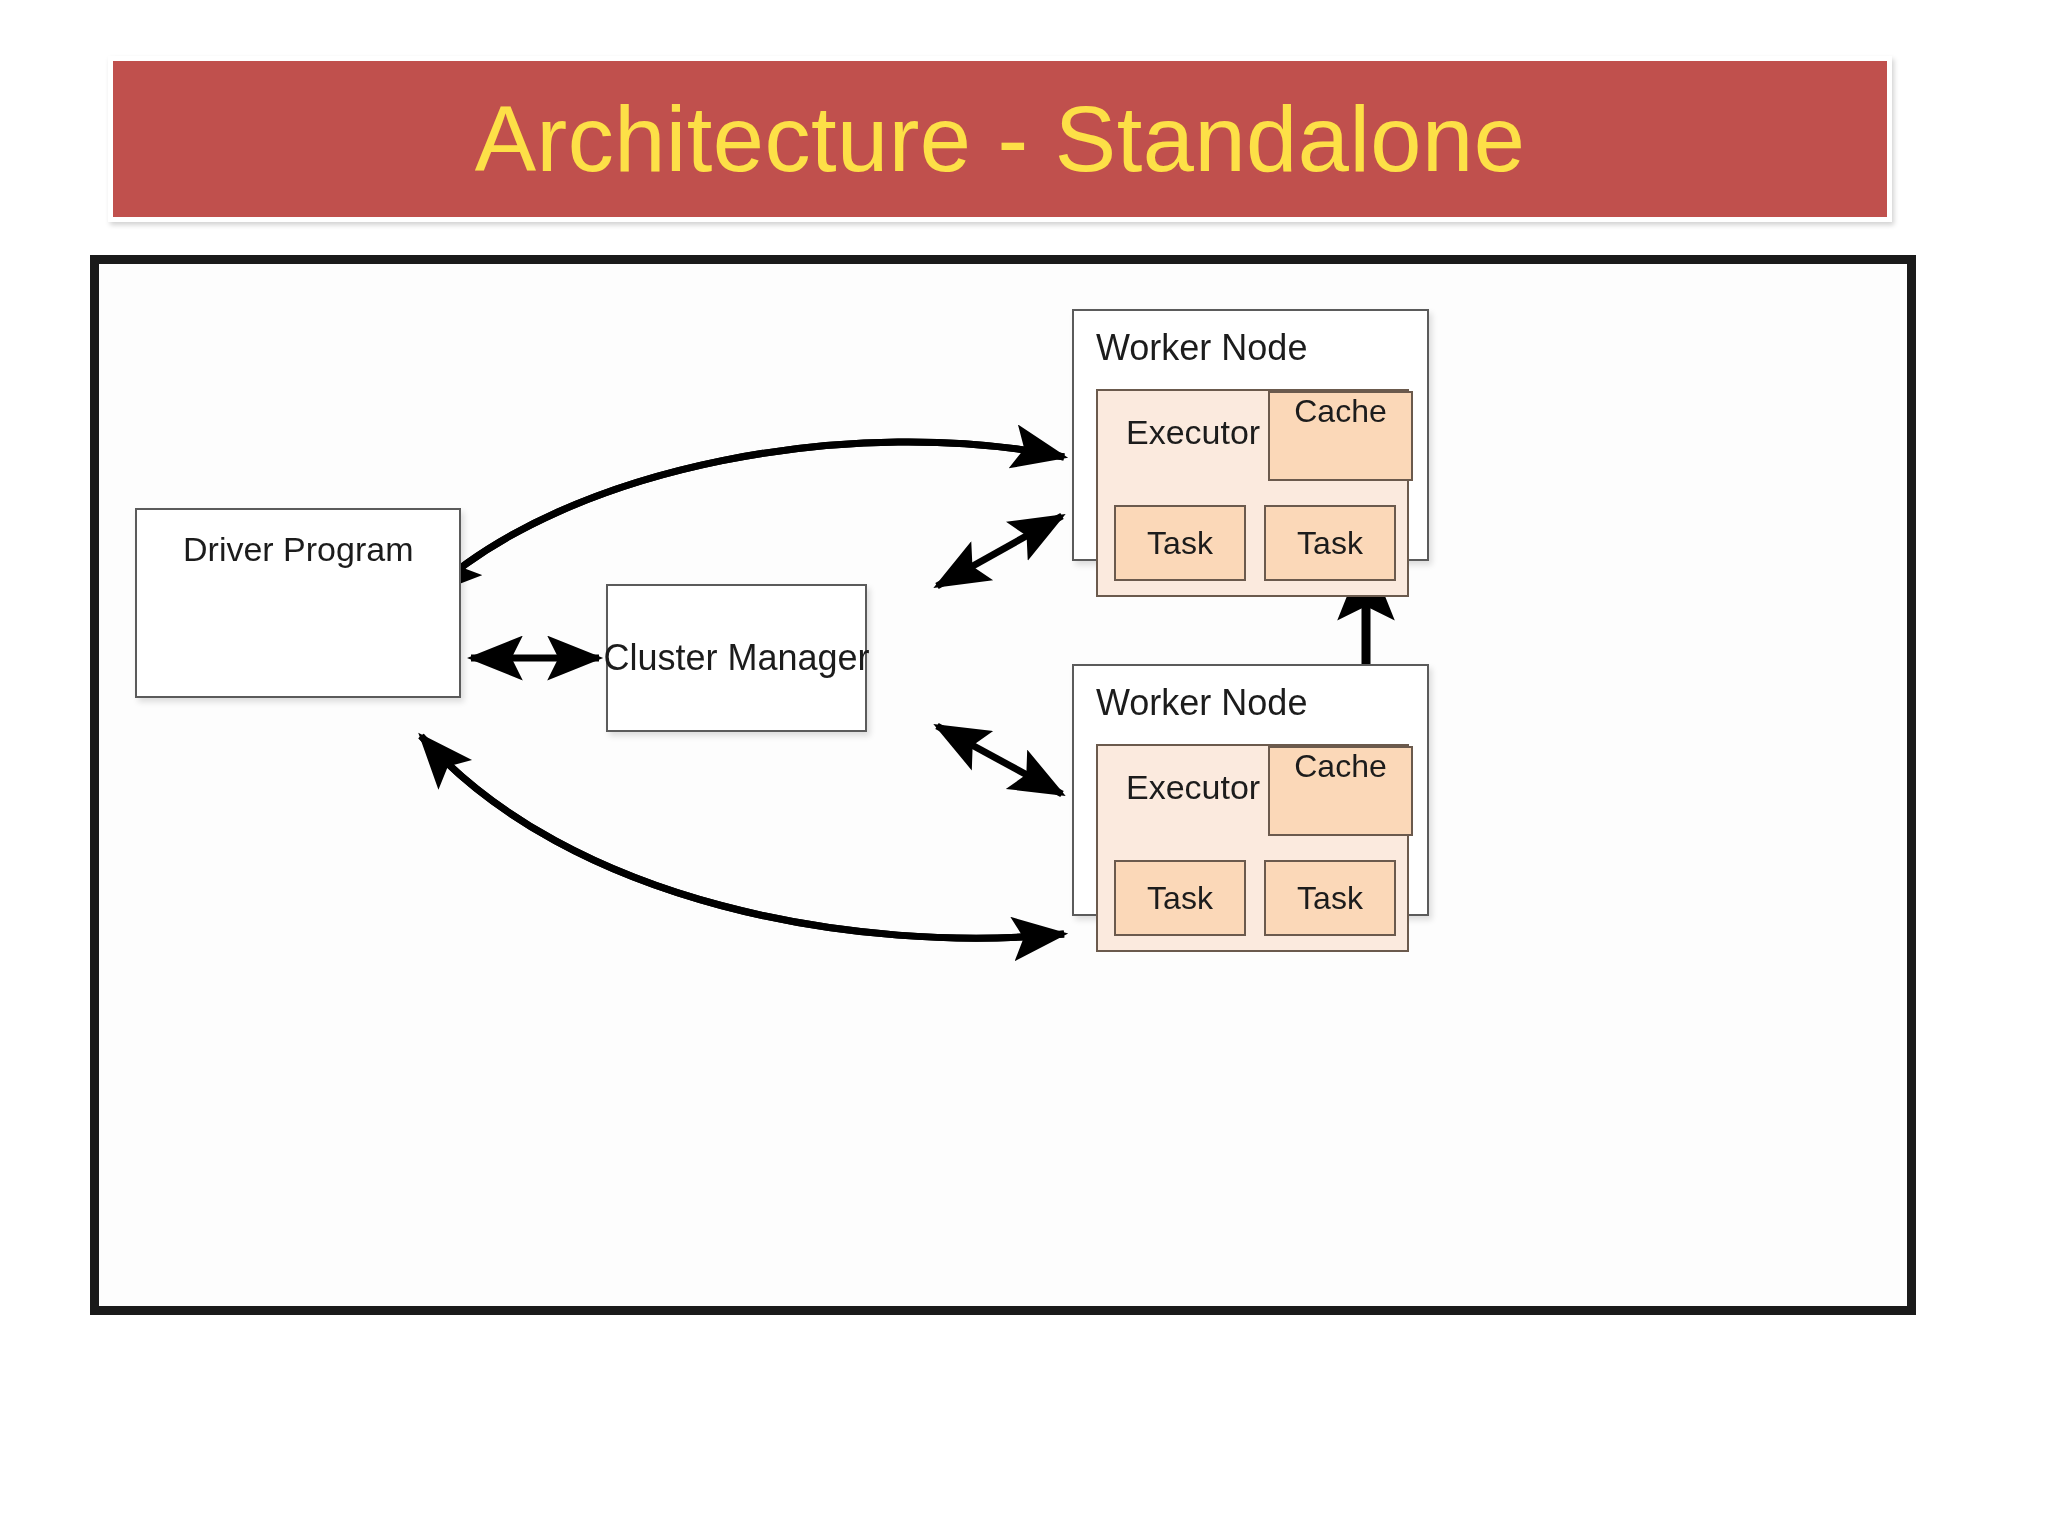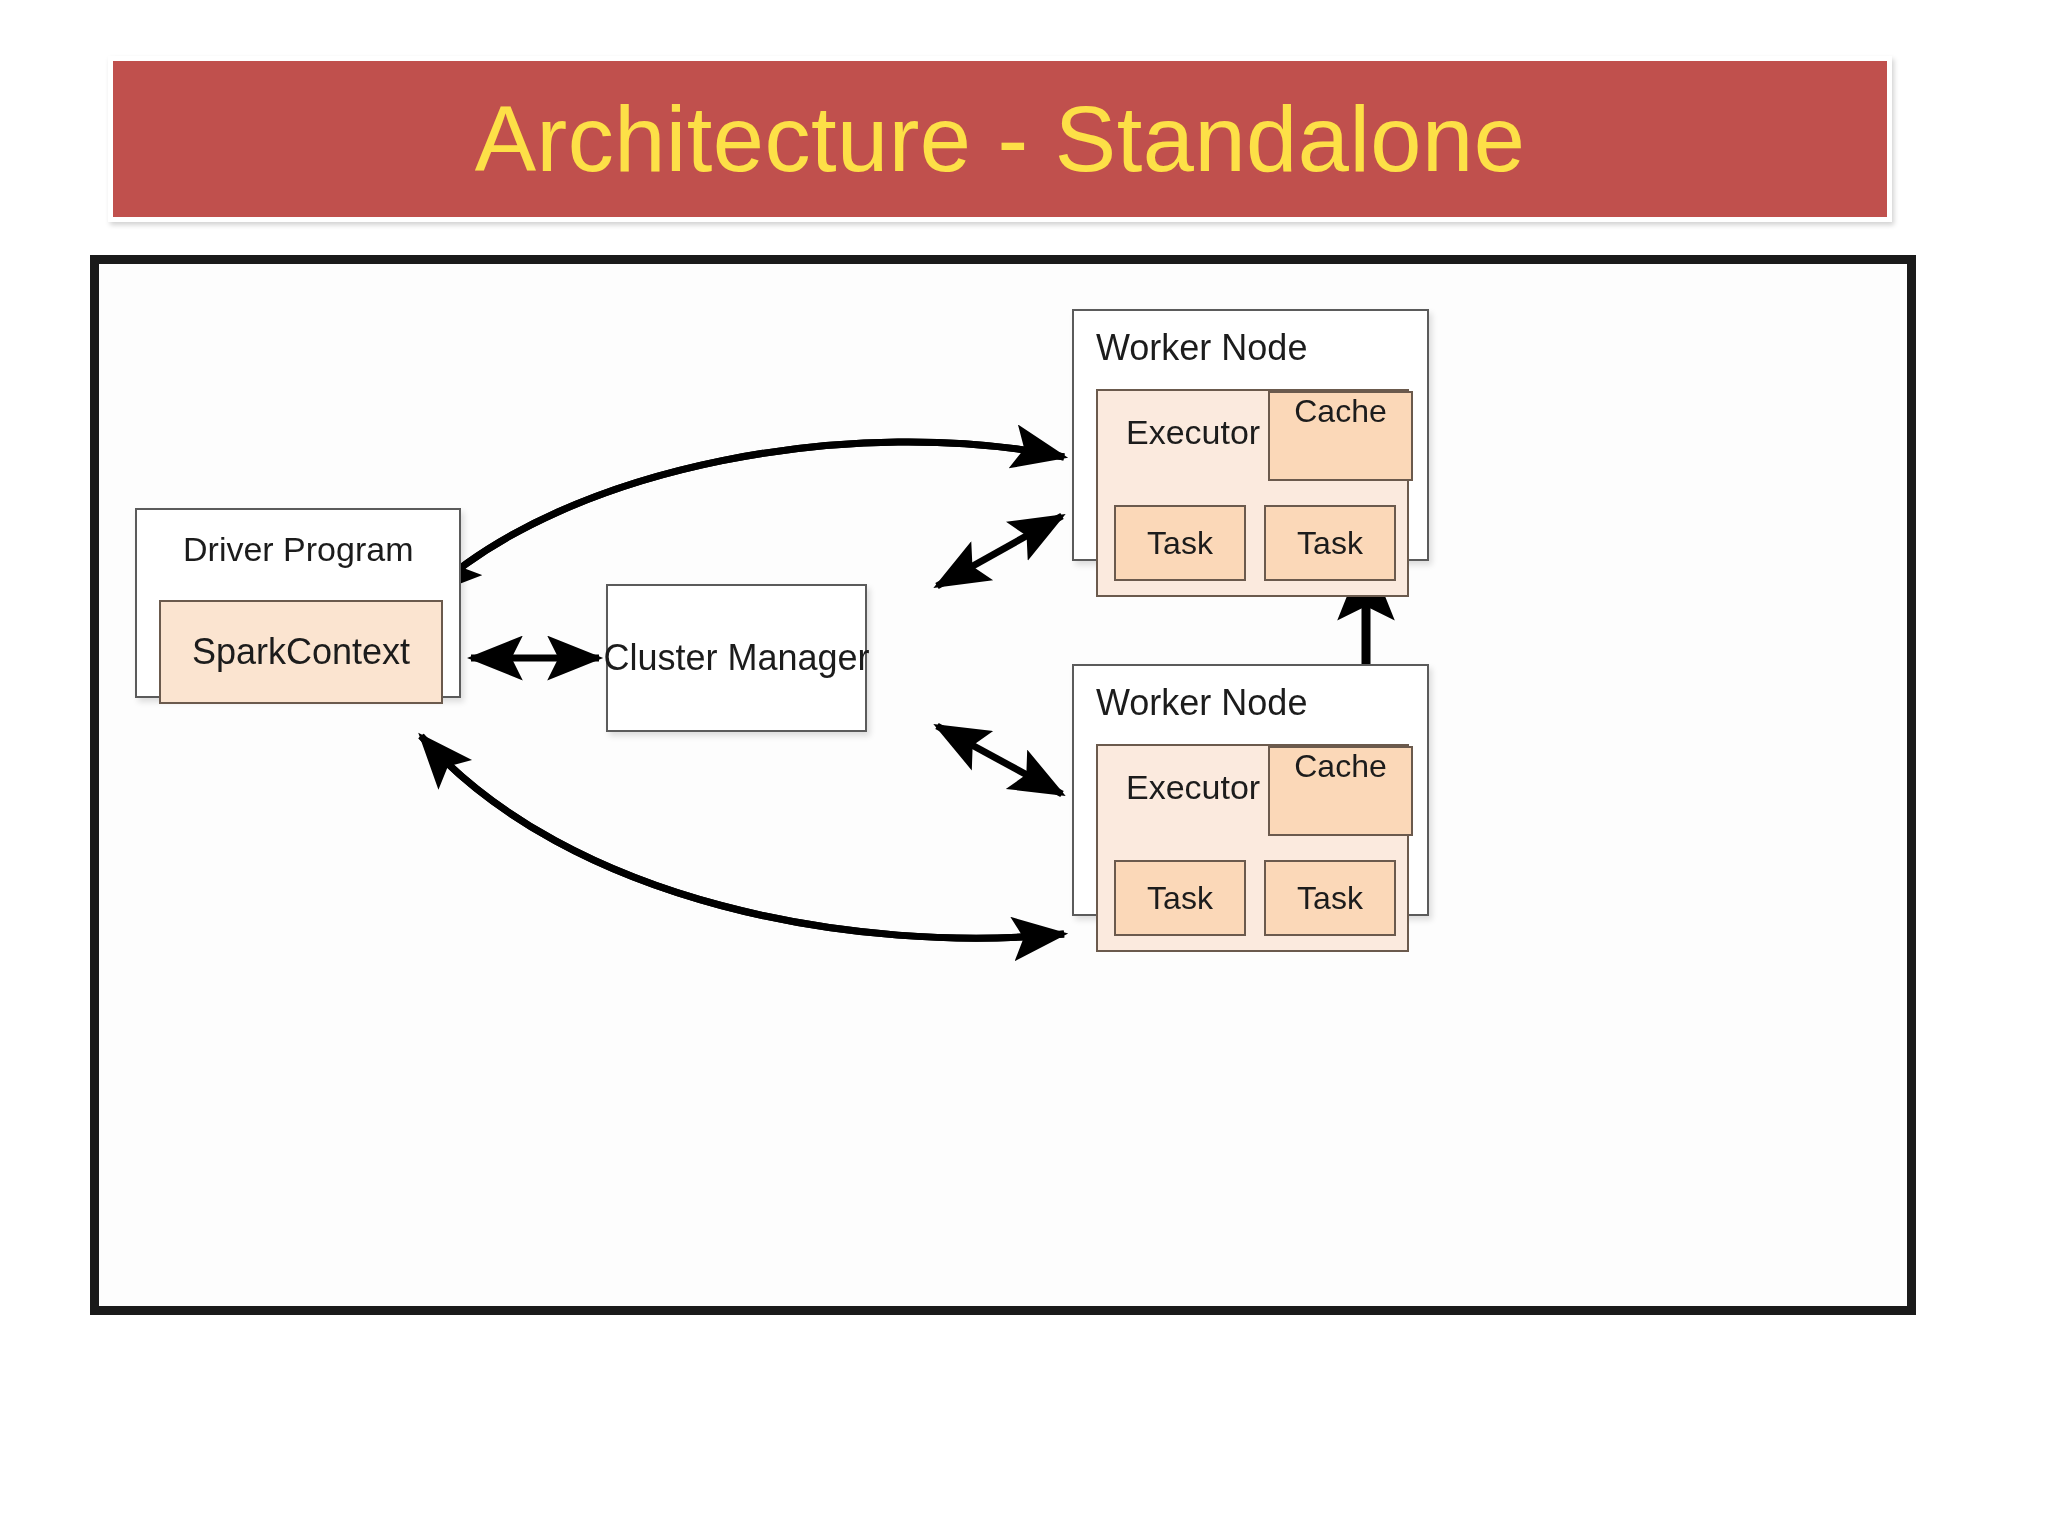--- a/index.html
+++ b/index.html
@@ -245,23 +245,20 @@
 
         <line x1="838" y1="322" x2="963" y2="252" stroke="#000000" stroke-width="7" marker-start="url(#ah-start)" marker-end="url(#ah)"></line>
 
         <line x1="838" y1="462" x2="963" y2="530" stroke="#000000" stroke-width="7" marker-start="url(#ah-start)" marker-end="url(#ah)"></line>
 
         <line x1="1267" y1="290" x2="1267" y2="480" stroke="#000000" stroke-width="9" marker-start="url(#ah-start)" marker-end="url(#ah)"></line>
       </svg>
 
       <div class="node" id="driver-program">
         <div class="node-title" id="driver-program-label">Driver Program</div>
-        <div id="spark-context">
-          <span id="spark-context-label">SparkContext</span>
-        </div>
       </div>
 
       <div class="node" id="cluster-manager">
         <span id="cluster-manager-label">Cluster Manager</span>
       </div>
 
       <div class="node worker-node" id="worker-node-1">
         <div class="node-title worker-node-label">Worker Node</div>
         <div class="executor">
           <div class="executor-label">Executor</div>

